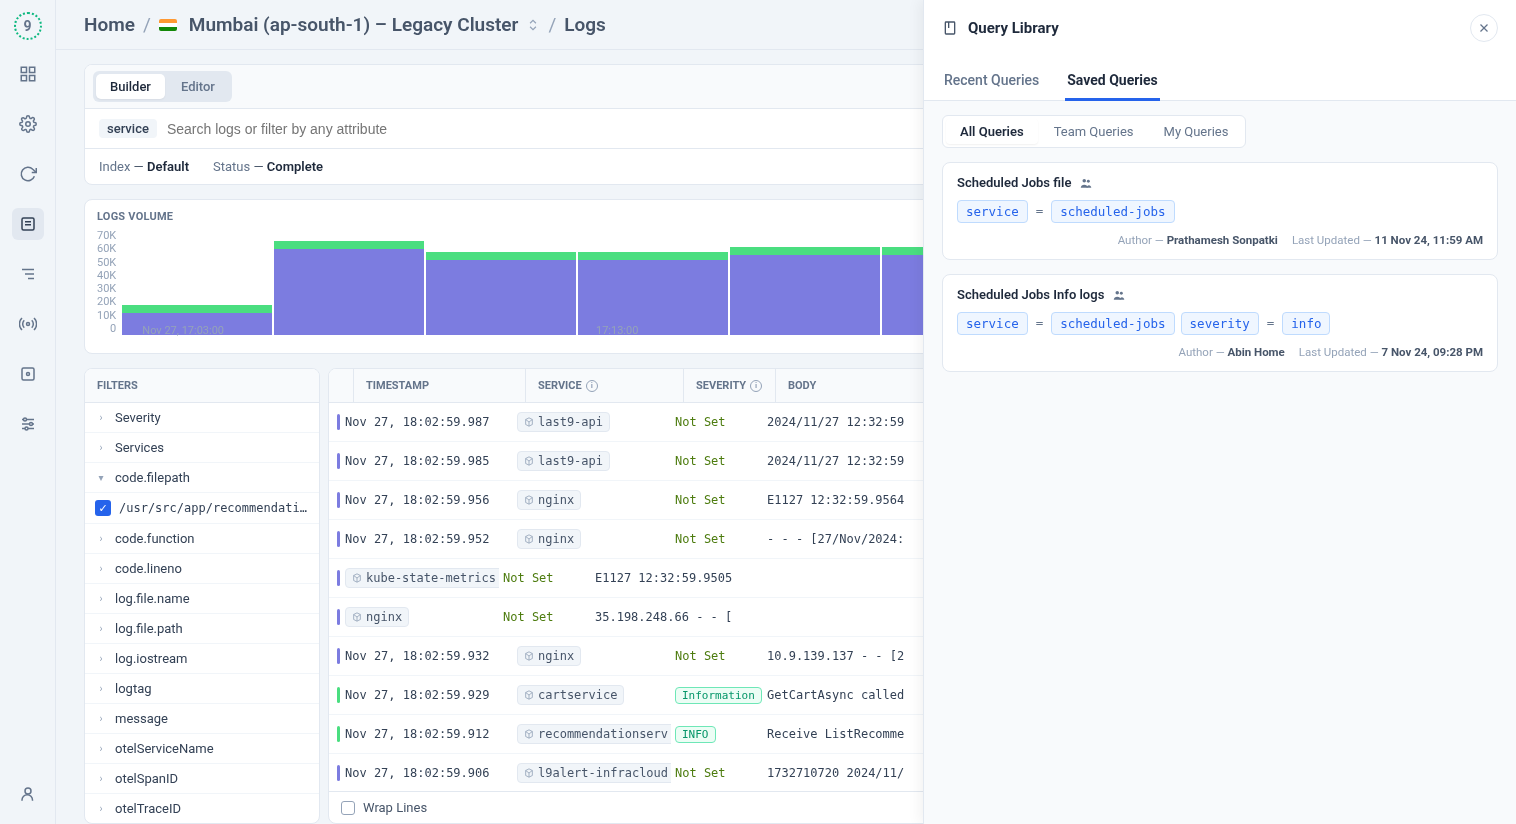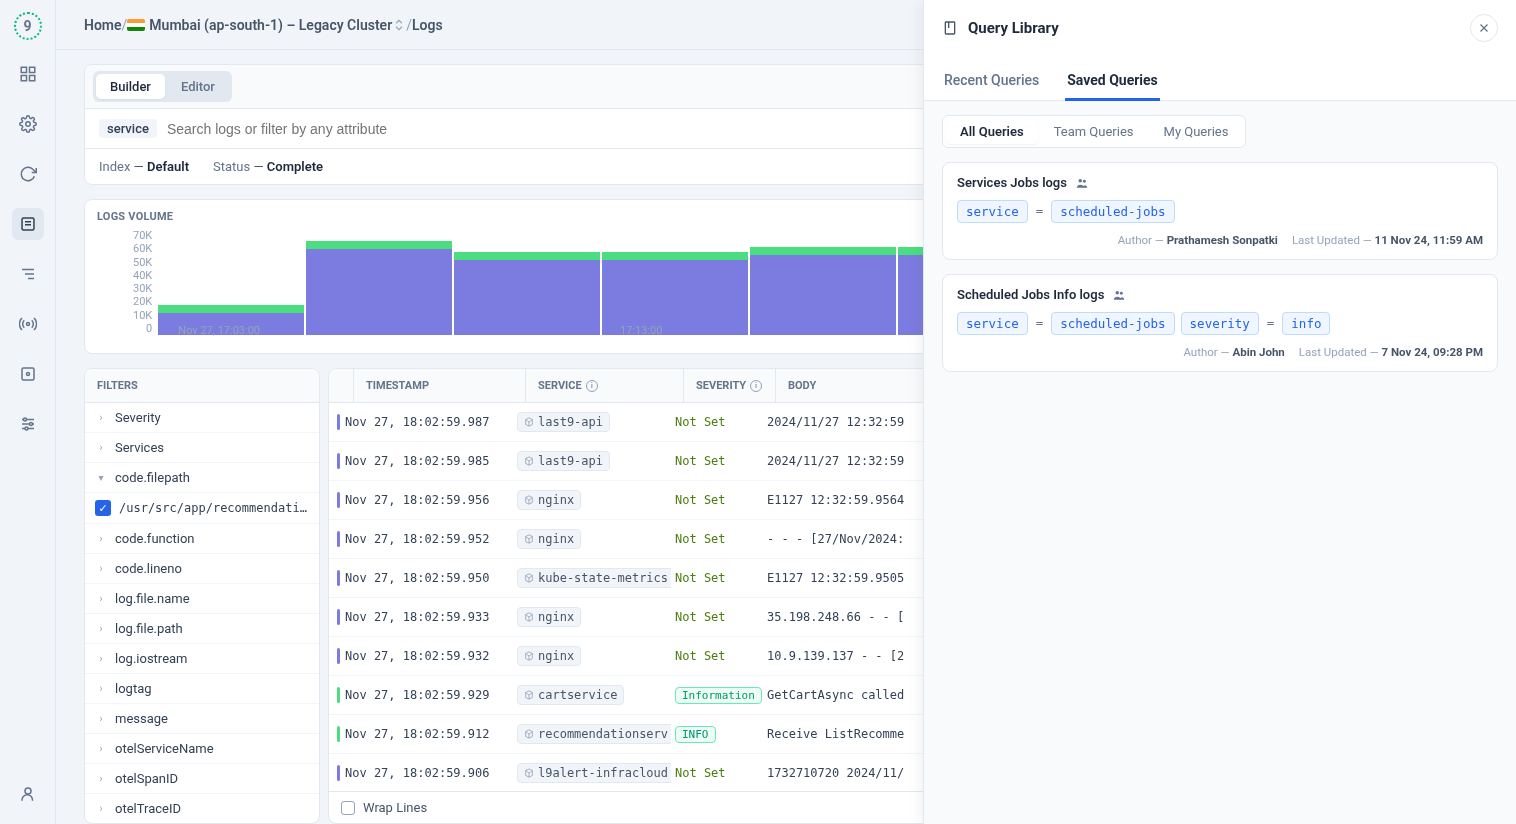--- a/index.html
+++ b/index.html
@@ -47,23 +47,23 @@
   flex-direction: column;
   background: #f1f5f9;
   position: relative;
 }
 
 .topbar {
   height: 50px;
   display: flex;
   align-items: center;
   padding: 15px 28px;
-  gap: 0;
+  gap: 8px;
   border-bottom: 1px solid #e2e8f0;
-  font-size: 14px;
+  font-size: 19px;
   color: #475569;
 }
 .topbar .crumb { color: #475569; font-weight: 600; }
 .topbar .sep { color: #94a3b8; }
 .topbar .flag { display:inline-block; width:18px; height:12px; background: linear-gradient(#ff9933 0 33%, #fff 33% 66%, #138808 66%); border-radius:2px; vertical-align:middle; margin-right:4px;}
 .chev-icon { color:#94a3b8; }
 
 .content { flex:1; padding: 14px 16px 0 28px; display:flex; flex-direction:column; gap:0; overflow:hidden;}
 
 .query-box { border:1px solid #e2e8f0; border-radius:8px; background:#fff; overflow:hidden; }
@@ -74,21 +74,21 @@
 .search-row { display:flex; align-items:center; padding:10px 14px; border-bottom:1px solid #e2e8f0; gap:10px;}
 .search-row .chip { background:#f1f5f9; color:#334155; padding:2px 8px; border-radius:4px; font-size:13px; font-weight:500;}
 .search-row input { border:none; outline:none; flex:1; font-size:14px; color:#334155; background:transparent;}
 .status-row { display:flex; align-items:center; padding:10px 14px; gap:24px; color:#475569; font-size:13px;}
 .status-row .lbl { color:#64748b;}
 .status-row .val { font-weight:600; color:#1e293b;}
 
 .chart-card { margin-top:14px; border:1px solid #e2e8f0; border-radius:8px; background:#fff; padding:10px 12px 4px 12px;}
 .chart-title { font-size:11px; font-weight:700; color:#64748b; letter-spacing:0.02em;}
 .chart-body { display:flex; height:120px; margin-top:6px;}
-.y-axis { display:flex; flex-direction:column; justify-content:space-between; font-size:11px; color:#94a3b8; text-align:right; padding-right:6px; padding-bottom:14px;margin-left:36px;}
+.y-axis { display:flex; flex-direction:column; justify-content:space-between; font-size:11px; color:#94a3b8; text-align:right; padding-right:6px; padding-bottom:14px;}
 .bars-area { flex:1; position:relative; }
 .bars { position:absolute; inset:0 0 14px 0; display:flex; align-items:flex-end; gap:2px;}
 .bar { flex:1; background:#7c7ce0; position:relative;}
 .bar .cap { position:absolute; top:0; left:0; right:0; height:8px; background:#4ade80;}
 .x-axis { position:absolute; bottom:0; left:0; right:0; display:flex; justify-content:space-between; font-size:11px; color:#94a3b8; padding:12px 20px;}
 
 .table-area { margin-top:14px; flex:1; display:flex; gap:8px; overflow:hidden; min-height:0;}
 .filters-panel { width:236px; border:1px solid #e2e8f0; border-radius:8px; background:#fff; display:flex; flex-direction:column; overflow:hidden;}
 .filters-panel .hdr { padding:10px 12px; font-size:11px; font-weight:700; color:#64748b; border-bottom:1px solid #e2e8f0; background:#f8fafc;}
 .filters-list { flex:1; overflow-y:auto;}
@@ -468,41 +468,39 @@
                 </div>
                 <div class="cell col-sev">
                   <span class="sev-notset">Not Set</span>
                 </div>
                 <div class="cell col-body">- - - [27/Nov/2024:</div>
               </div>
               <div class="log-row">
                 <div class="cell indicator">
                   <div class="bar-ind" style="background: rgb(124, 124, 224);"></div>
                 </div>
-                <div class="cell col-ts">Nov 27, 18:02:59.950</div>
                 <div class="cell col-svc">
                   <span class="svc-tag">
                     <svg class="cube-icon" width="10" height="10" viewBox="0 0 24 24" fill="none" stroke="currentColor" stroke-width="2">
                       <path d="M12 2l8 4v12l-8 4-8-4V6z"></path>
                       <path d="M12 22V12"></path>
                       <path d="M20 6l-8 6-8-6"></path>
                     </svg>
                     <span>kube-state-metrics</span>
                   </span>
                 </div>
                 <div class="cell col-sev">
                   <span class="sev-notset">Not Set</span>
                 </div>
                 <div class="cell col-body">E1127 12:32:59.9505</div>
               </div>
               <div class="log-row">
                 <div class="cell indicator">
                   <div class="bar-ind" style="background: rgb(124, 124, 224);"></div>
                 </div>
-                <div class="cell col-ts">Nov 27, 18:02:59.933</div>
                 <div class="cell col-svc">
                   <span class="svc-tag">
                     <svg class="cube-icon" width="10" height="10" viewBox="0 0 24 24" fill="none" stroke="currentColor" stroke-width="2">
                       <path d="M12 2l8 4v12l-8 4-8-4V6z"></path>
                       <path d="M12 22V12"></path>
                       <path d="M20 6l-8 6-8-6"></path>
                     </svg>
                     <span>nginx</span>
                   </span>
                 </div>
@@ -622,21 +620,21 @@
         </div>
       <div class="sp-body">
         <div class="scope-tabs" id="scope-tabs">
             <div class="scope-tab active">All Queries</div>
             <div class="scope-tab">Team Queries</div>
             <div class="scope-tab">My Queries</div>
           </div>
         <div id="query-cards">
             <div class="query-card">
               <div class="qc-title">
-                <span>Services Jobs logs</span>
+                <span>Scheduled Jobs file</span>
                 <span class="team-icon">
                   <svg width="14" height="14" viewBox="0 0 24 24" fill="currentColor">
                     <circle cx="9" cy="8" r="3"></circle>
                     <circle cx="16" cy="9" r="2.5"></circle>
                     <path d="M3 20c0-3 3-5 6-5s6 2 6 5"></path>
                     <path d="M13 20c0-2 2-4 4-4s4 2 4 4"></path>
                   </svg>
                 </span>
               </div>
               <div class="query-tokens">
@@ -663,21 +661,21 @@
               </div>
               <div class="query-tokens">
                 <span class="tok">service</span>
                 <span class="tok-op">=</span>
                 <span class="tok">scheduled-jobs</span>
                 <span class="tok">severity</span>
                 <span class="tok-op">=</span>
                 <span class="tok">info</span>
               </div>
               <div class="qc-meta">
-                <span>Author — <span class="mval">Abin John</span></span>
+                <span>Author — <span class="mval">Abin Home</span></span>
                 <span>Last Updated — <span class="mval">7 Nov 24, 09:28 PM</span></span>
               </div>
             </div>
           </div>
       </div>
     </div>
   </div>
 </div>
 
 </body></html>

